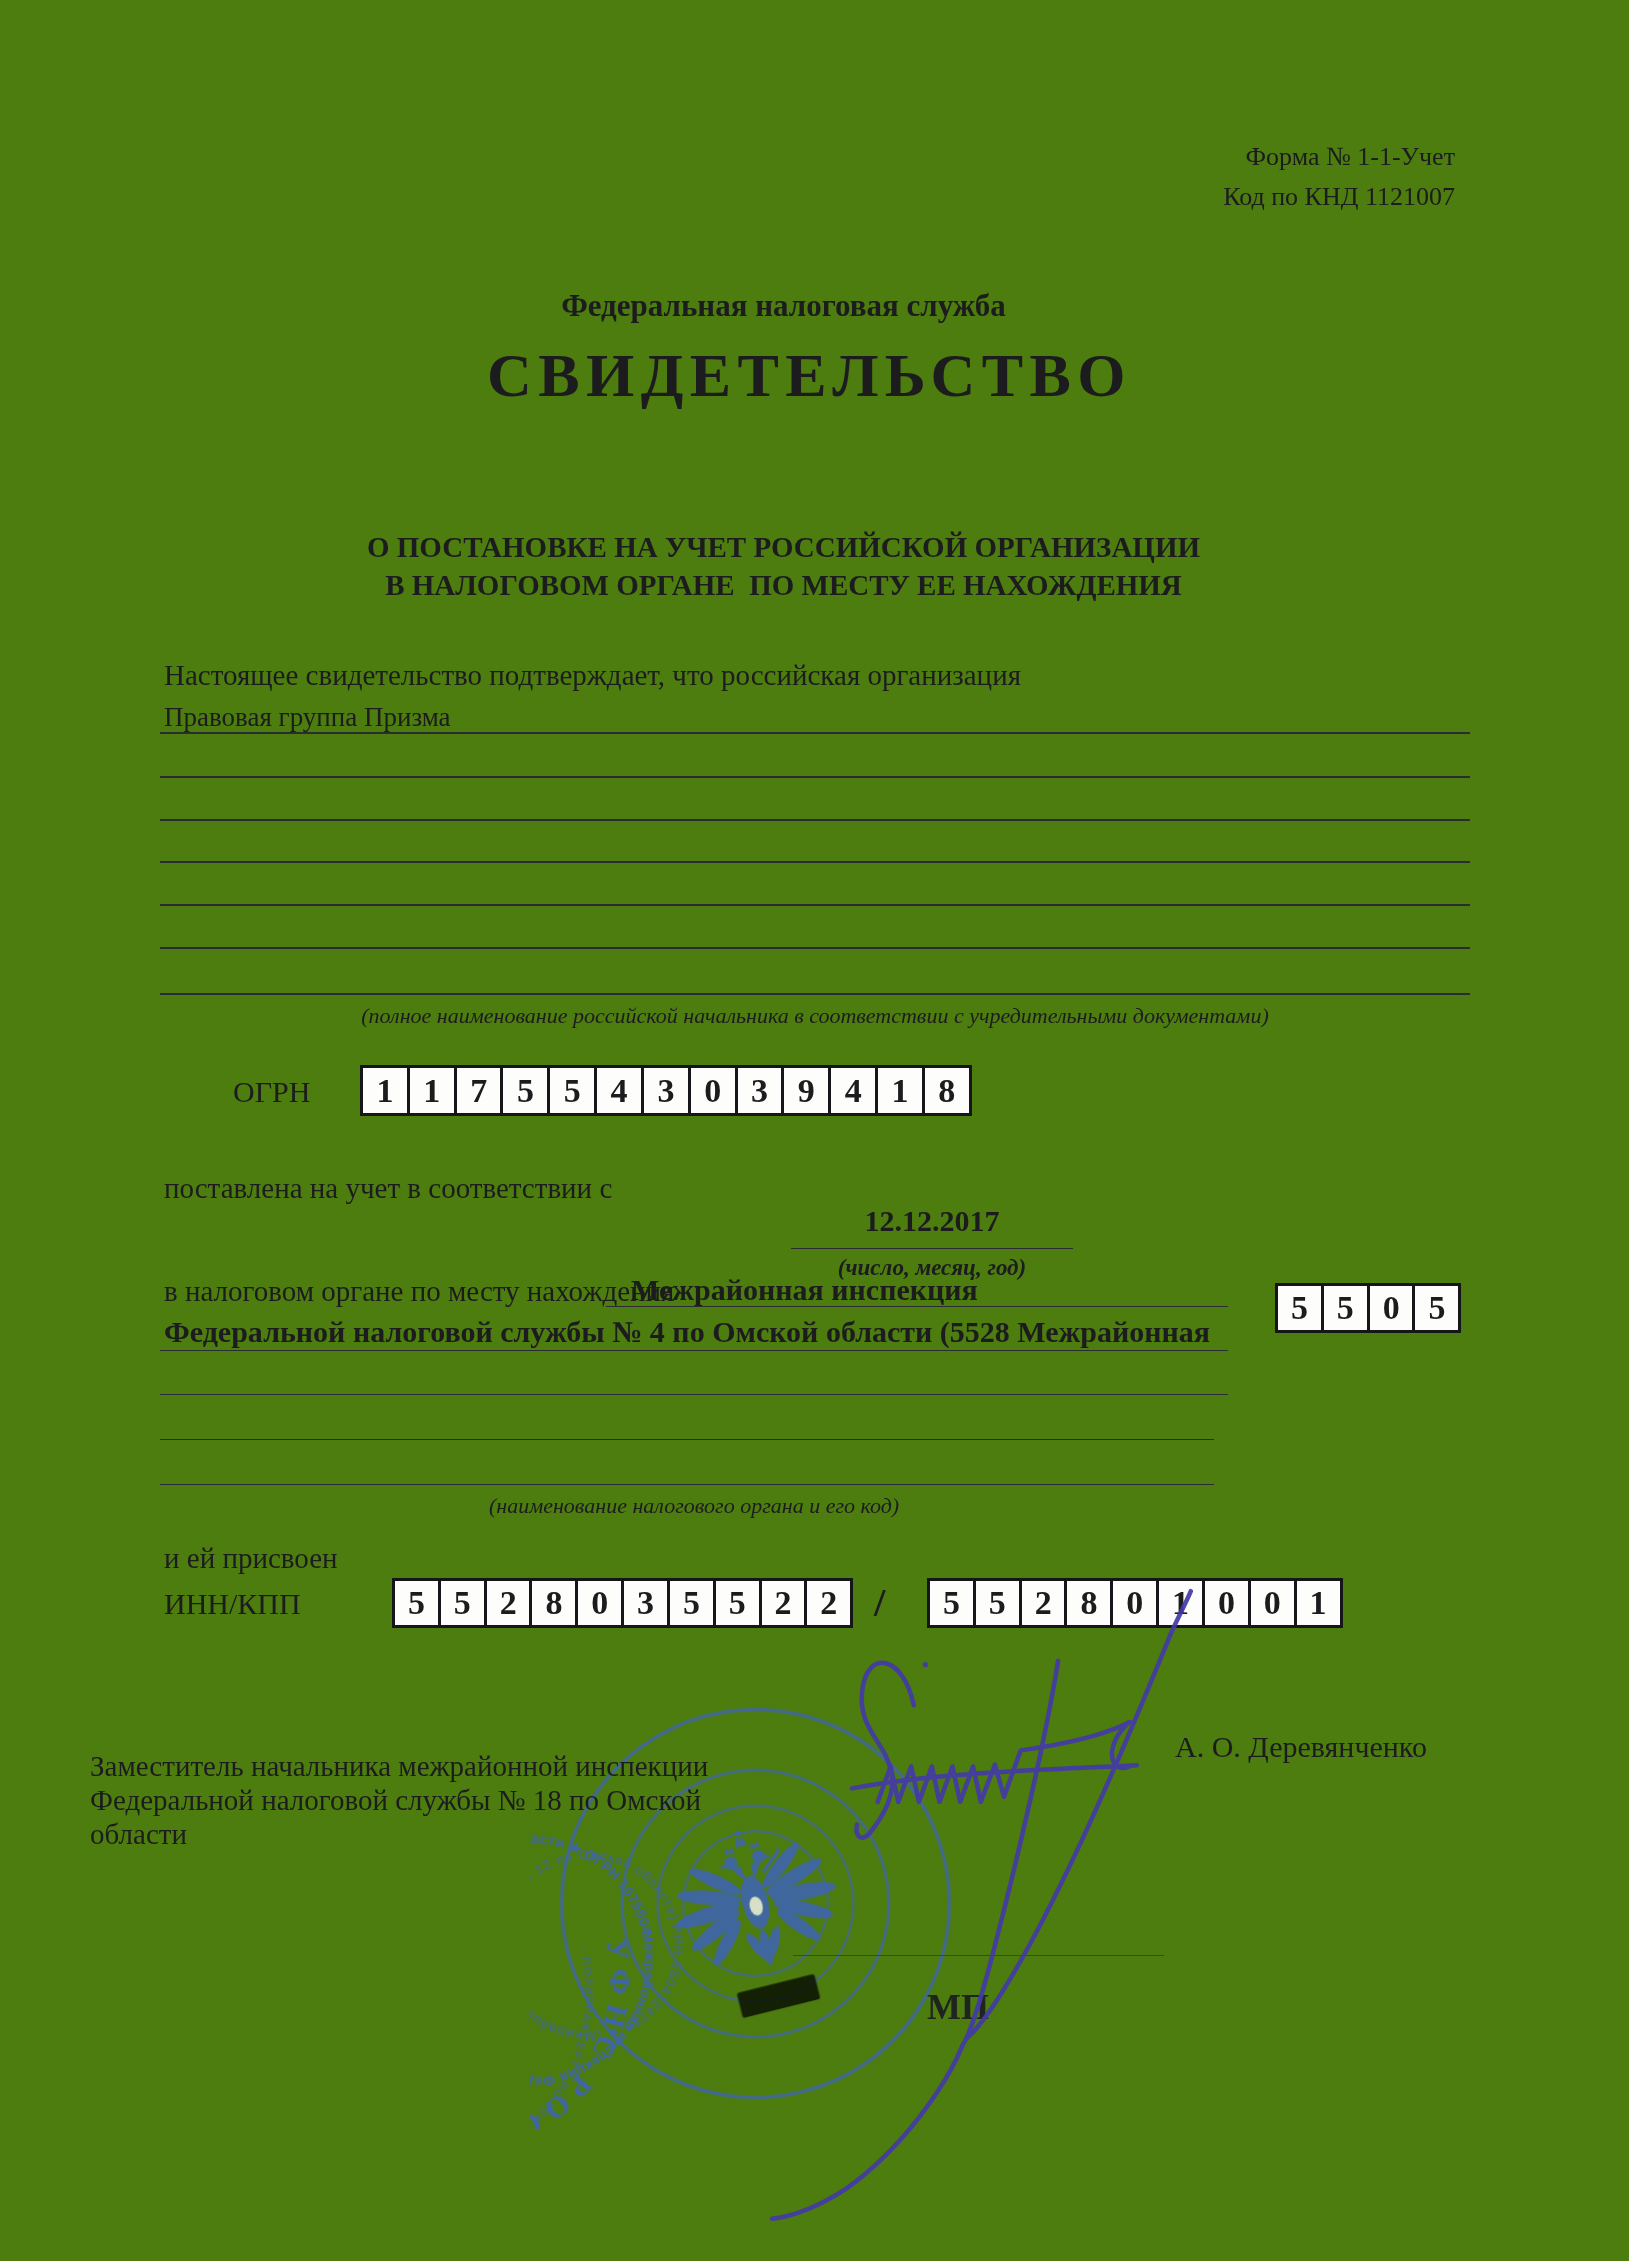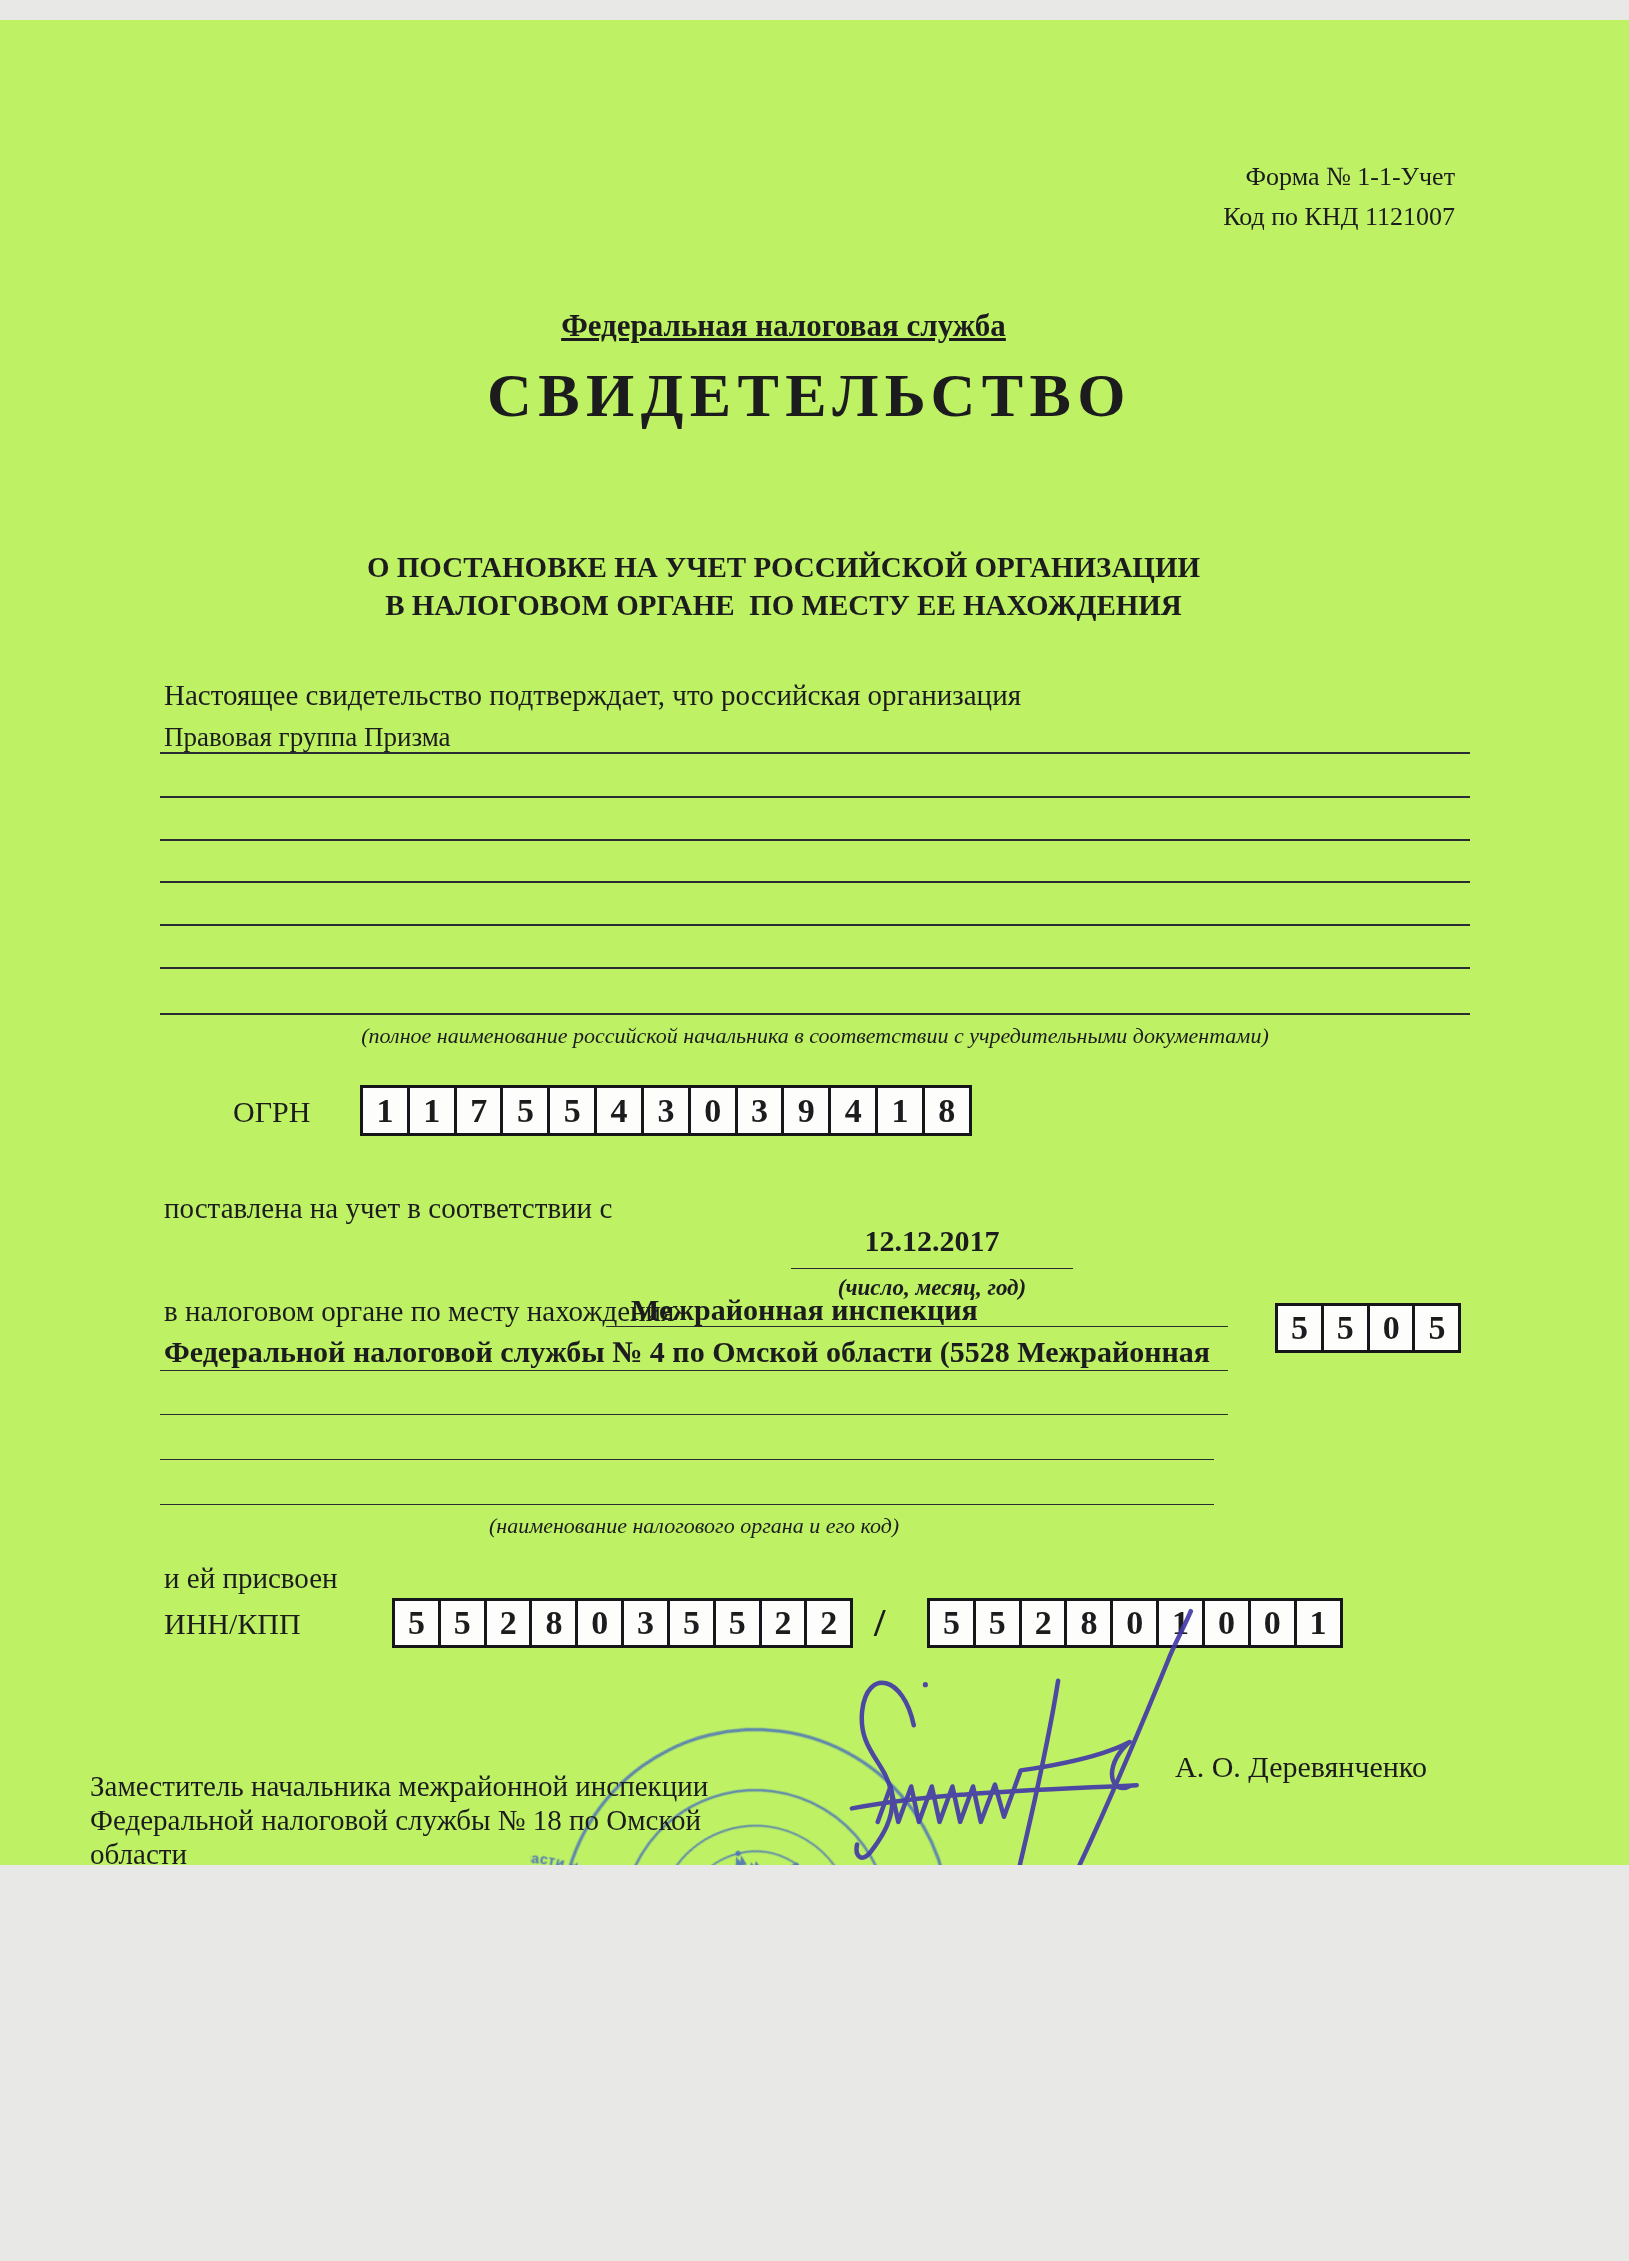--- a/index.html
+++ b/index.html
@@ -1,28 +1,27 @@
 <!DOCTYPE html>
 <html style="font-size:10.3px"><head>
 <meta charset="utf-8">
 <style>
   html,body{margin:0;padding:0;background:#e8e8e6;}
   .page{
     position:relative;
-    width:1630px;height:1845px;
-    background:#bef264;
+    width:1630px;height:2261px;
+    background:#4d7c0f;
     font-family:"Liberation Serif","DejaVu Serif",serif;
     color:#1c1c1e;
     overflow:hidden;
-    margin-top:20px;
   }
   .abs{position:absolute;}
   .form-info{top:137px;right:175px;text-align:right;font-size:26px;line-height:1.55;}
   .center-col{left:0;width:1567px;text-align:center;}
-  .agency{top:288px;font-size:31px;font-weight:bold;text-decoration:underline;}
+  .agency{top:288px;font-size:31px;font-weight:bold;}
   .doc-title{top:340px;font-size:62px;font-weight:bold;letter-spacing:6.4px;padding-left:26px;}
   .subtitle{top:529px;font-size:29px;font-weight:bold;line-height:1.3;}
   .txt{font-size:29px;}
   .rule{position:absolute;border-top:2.6px solid #2b2b33;height:0;}
   .rule.thin{border-top-width:1.9px;}
   .caption{font-style:italic;font-size:22px;text-align:center;}
   .cells{position:absolute;display:flex;}
   .cell{
     width:44px;height:45px;border:3.2px solid #15151a;margin-left:-3.2px;
     display:flex;align-items:center;justify-content:center;

